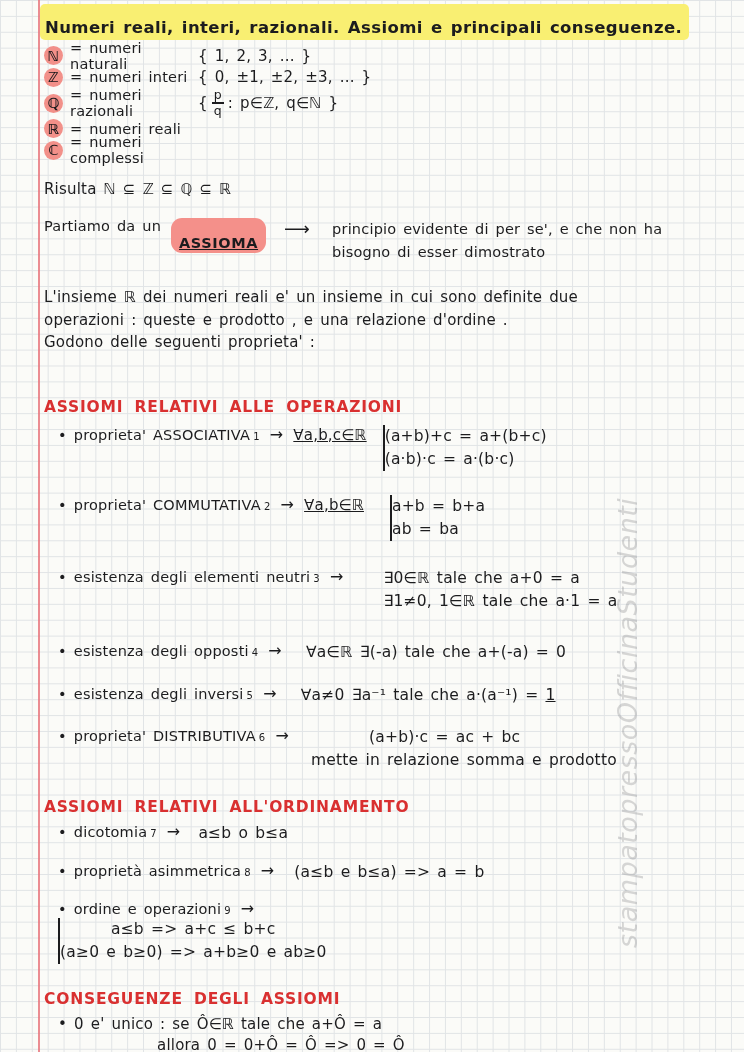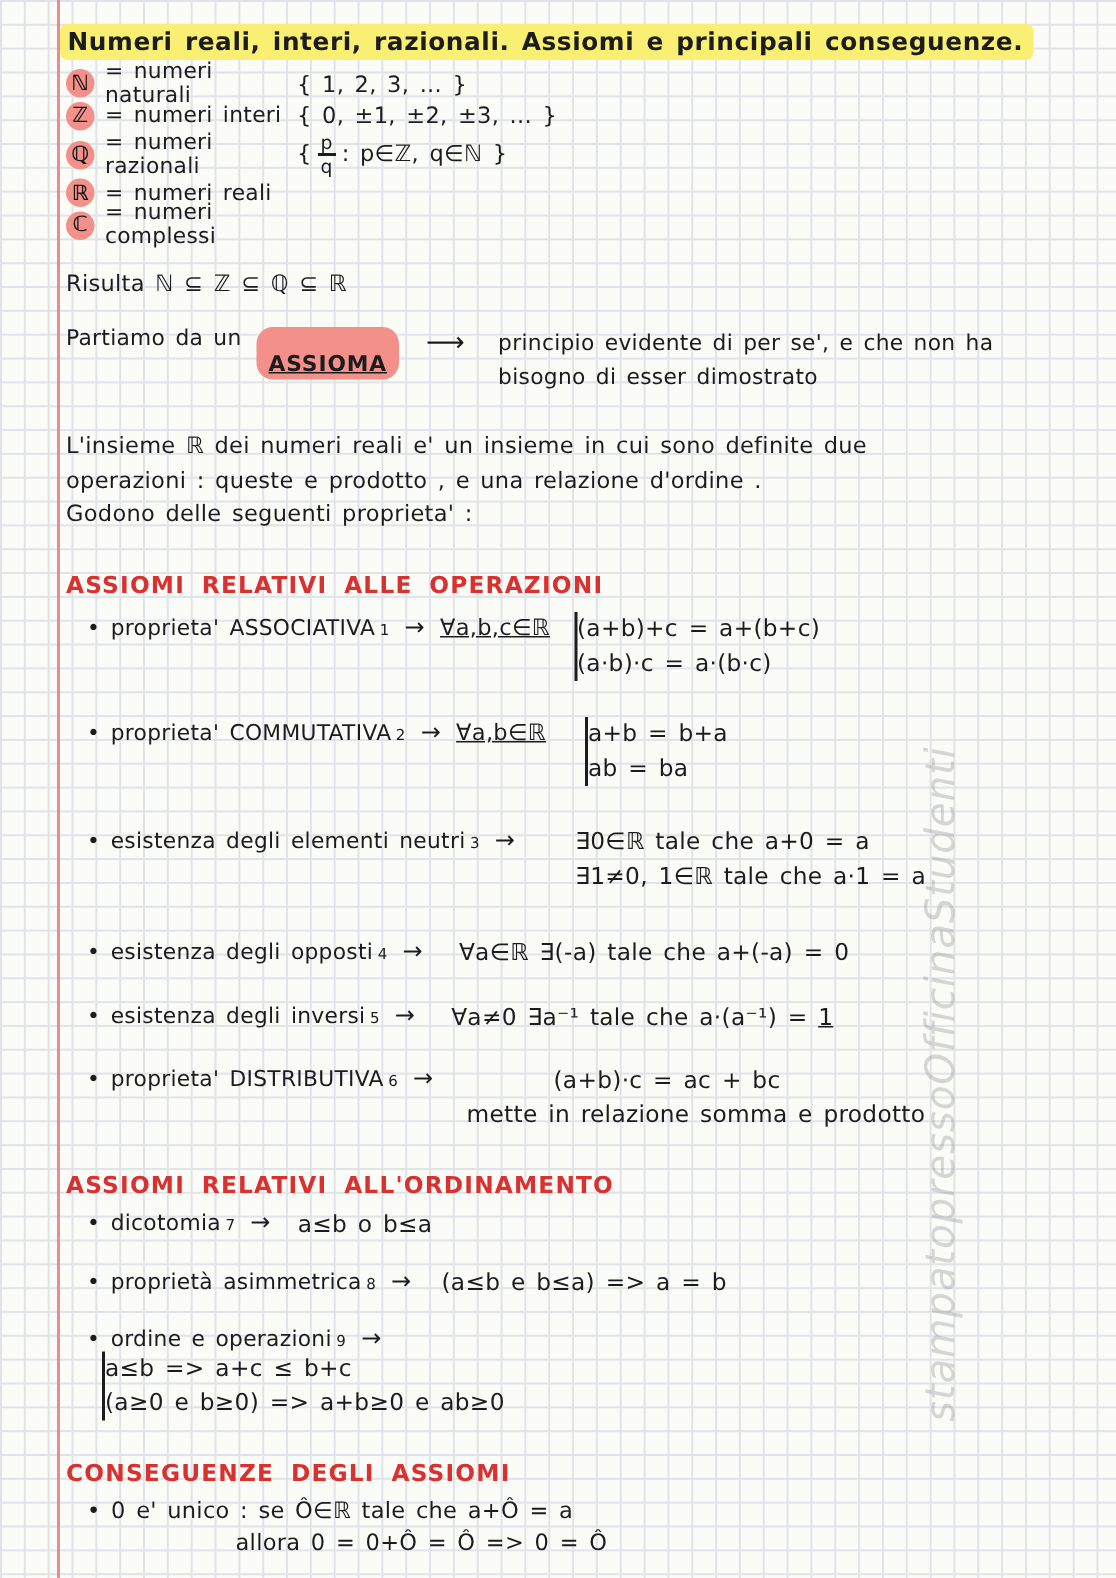--- a/index.html
+++ b/index.html
@@ -11,42 +11,42 @@
     background-color:#fbfbf8;
     background-image:
       linear-gradient(#e1e4e6 1px, transparent 1px),
       linear-gradient(90deg, #e1e4e6 1px, transparent 1px);
     background-size:15.9px 15.9px;
   }
   .margin-line{ position:absolute; left:38px; top:0; width:2px; height:1052px; background:rgba(232,120,128,.85); }
   .content{ position:relative; padding:16px 14px 0 44px; font-size:14.5px; letter-spacing:.2px; word-spacing:2px; }
 
   .title-row{ margin:2px 0 8px -4px; }
-  .hl-yellow{ background:#f9ef72; padding:2px 7px 3px 5px; border-radius:5px; font-size:16.5px; font-weight:bold; letter-spacing:.4px;text-align:right; }
+  .hl-yellow{ background:#f9ef72; padding:14px 7px 3px 5px; border-radius:5px; font-size:16.5px; font-weight:bold; letter-spacing:.4px;text-align:right; }
 
   .set-row{ display:flex; align-items:center; height:21.5px; }
   .set-symbol{ display:inline-flex; align-items:center; justify-content:center;
     width:19px; height:19px; border-radius:50%; background:#f29089;
     font-weight:bold; font-size:14px; color:#17171a; margin-right:7px; flex:none; }
   .set-label{ width:128px; flex:none; }
   .set-def{ font-size:15px; }
   .frac{ display:inline-flex; flex-direction:column; align-items:center; vertical-align:middle; margin:0 4px; line-height:1; font-size:12.5px; }
   .frac .bar{ width:12px; height:1.6px; background:#1c1c1e; margin:1px 0; }
 
   .risulta{ margin-top:19px; font-size:15px; }
 
   .assioma-row{ display:flex; margin-top:20px; align-items:flex-start; }
   .hl-pink{ background:#f4908a; padding:17px 8px 2px; border-radius:11px; font-weight:bold; text-decoration:underline; letter-spacing:.6px; }
   .long-arrow{ margin:0 22px 0 18px; font-size:18px; }
   .assioma-def{ line-height:23px; }
 
   .intro{ margin-top:22px; line-height:22.5px; font-size:15px; }
 
   .sec-heading{ color:#d93030; font-weight:bold; font-size:15.5px; letter-spacing:.8px; word-spacing:5px; }
-  .h-ops{ margin-top:27px; }
+  .h-ops{ margin-top:44px; }
   .h-ord{ margin-top:26px; }
   .h-cons{ margin-top:26px; }
 
   .axiom{ display:flex; align-items:flex-start; }
   .ax-left{ display:flex; align-items:baseline; white-space:nowrap; }
   .bullet{ margin:0 7px 0 14px; }
   .bullet::before{ content:"•"; }
   sub{ font-size:10px; margin-left:3px; }
   .arr{ margin:0 10px; font-size:16px; }
   .cond{ font-size:15px;text-decoration:underline; }
@@ -56,21 +56,21 @@
 
   .m-assoc{ margin-top:9px; } .m-assoc .barred{ margin-left:16px; }
   .m-comm{ margin-top:24px; } .m-comm .barred{ margin-left:26px; }
   .m-neutri{ margin-top:26px; } .m-neutri .eq-group{ margin-left:30px; }
   .m-opposti{ margin-top:28px; }
   .m-opposti .eq-group, .m-inversi .eq-group{ margin-left:14px; }
   .m-inversi{ margin-top:20px; }
   .m-distr{ margin-top:19px; } .m-distr .eq-group{ margin-left:12px; }
   .m-dicot{ margin-top:6px; }  .m-dicot .eq-group{ margin-left:8px; }
   .m-asimm{ margin-top:16px; } .m-asimm .eq-group{ margin-left:10px; }
-  .m-ordine{ margin-top:15px;flex-direction:column; } .m-ordine .barred{ margin-left:24px; }
+  .m-ordine{ margin-top:15px;flex-direction:column; } .m-ordine .barred{ margin-left:14px;text-align:center; }
 
   .note{ margin-top:20px; font-size:14px; letter-spacing:0; word-spacing:3px; }
 
   .conseq{ margin-top:7px; }
   .conseq .line1{ display:flex; align-items:flex-start; font-size:15px; }
   .conseq .line2{ margin-left:113px; margin-top:3px; font-size:15px; }
 
   .watermark{
     position:absolute; left:612px; top:948px;
     transform:rotate(-90deg); transform-origin:0 0;

